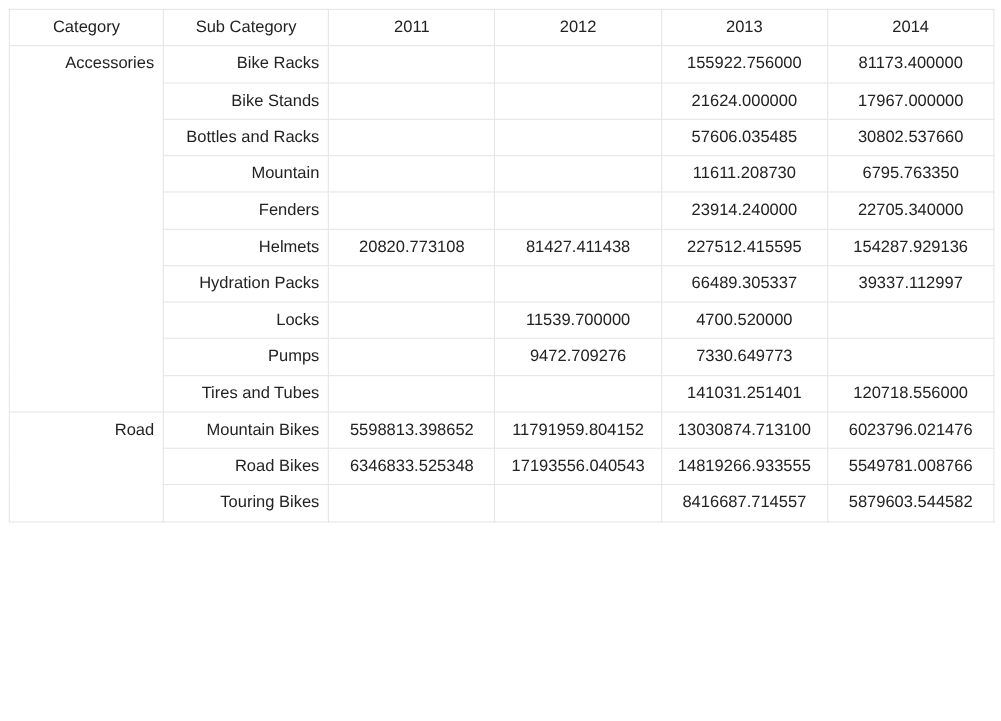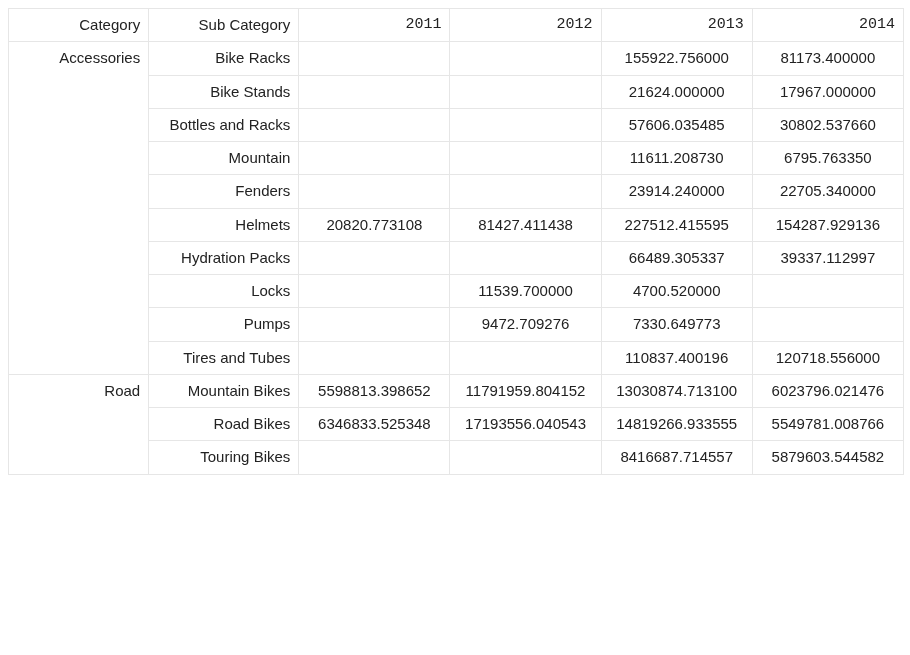--- a/index.html
+++ b/index.html
@@ -22,26 +22,24 @@
     th, td {
       border: 1px solid #e6e6e6;
       padding: 6px 8px;
       vertical-align: top;
       word-wrap: break-word;
       overflow-wrap: break-word;
       line-height: 1.35;
     }
     th {
       font-weight: 400;
-      text-align: right;
+      text-align: center;
       background: #fff;
     }
     th.num-head {
-      text-align: right;
-      font-family: Liberation Mono, monospace;
     }
     td.cat, td.subcat {
       text-align: right;
     }
     td.num {
       text-align: center;
     }
     col.col-cat { width: 140px; }
     col.col-sub { width: 150px; }
     col.col-y { width: 151px; }
@@ -130,21 +128,21 @@
         <td class="subcat">Pumps</td>
         <td class="num"></td>
         <td class="num">9472.709276</td>
         <td class="num">7330.649773</td>
         <td class="num"></td>
       </tr>
       <tr>
         <td class="subcat">Tires and Tubes</td>
         <td class="num"></td>
         <td class="num"></td>
-        <td class="num">110837.400196</td>
+        <td class="num">141031.251401</td>
         <td class="num">120718.556000</td>
       </tr>
       <tr>
         <td class="cat" rowspan="3">Road</td>
         <td class="subcat">Mountain Bikes</td>
         <td class="num">5598813.398652</td>
         <td class="num">11791959.804152</td>
         <td class="num">13030874.713100</td>
         <td class="num">6023796.021476</td>
       </tr>

